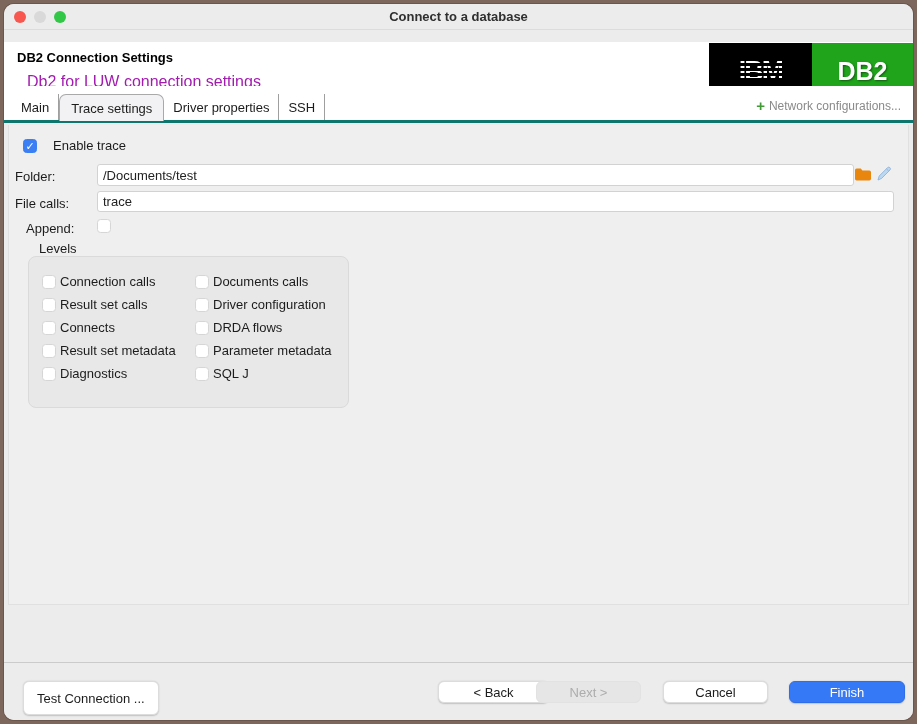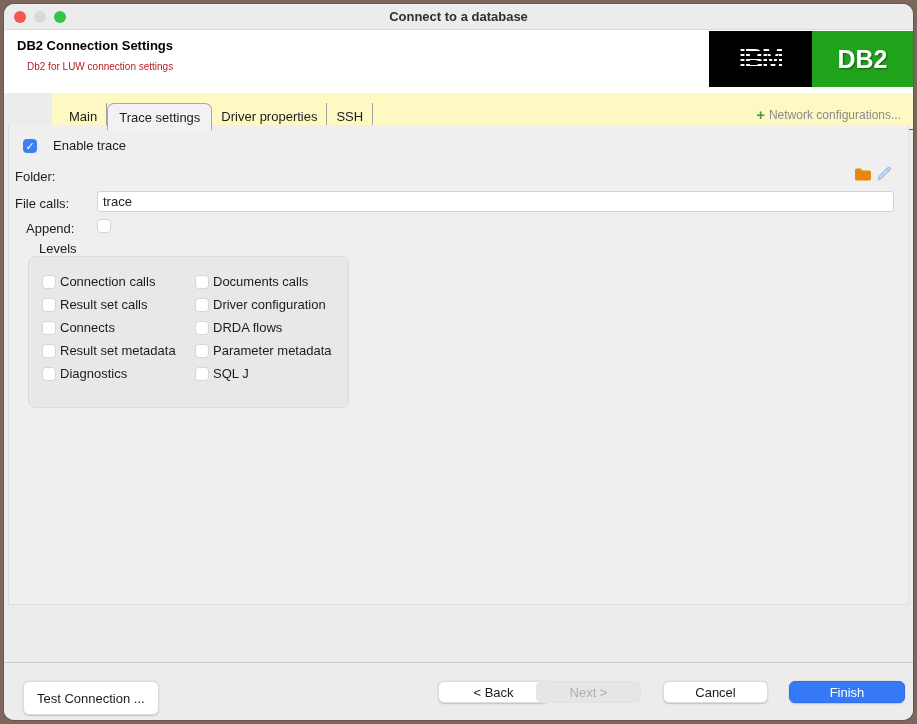--- a/index.html
+++ b/index.html
@@ -22,45 +22,44 @@
     display:flex; align-items:center; justify-content:center;
   }
   .titlebar .title { font-weight:700; font-size:13px; color:#2f2f2f; }
   .lights { position:absolute; left:10px; top:7px; display:flex; gap:8px; }
   .light { width:12px; height:12px; border-radius:50%; }
   .light.red   { background:#f7574f; }
   .light.gray  { background:#d9d9d9; }
   .light.green { background:#33c748; }
   
   .header {
-    position:relative; height:63px; background:#ffffff;
+    position:relative; height:44px; background:#ffffff;margin-top:12px;
   }
   .header .h-title { position:absolute; left:13px; top:8px; font-weight:700; font-size:13px; color:#000; }
-  .header .h-sub   { position:absolute; left:23px; top:31px; font-size:10px; color:#b91c1c; }
+  .header .h-sub   { position:absolute; left:23px; top:31px; font-size:16px; color:#a21caf; }
   .logo { position:absolute; right:0; top:1px; height:56px; width:204px; display:flex; }
   .logo .ibm {
     width:103px; height:100%; background:#000;
     display:flex; align-items:center; justify-content:center;
   }
   .logo .ibm span {
     font-weight:900; font-size:27px; letter-spacing:-2px;
     background:repeating-linear-gradient(to bottom,#fff 0 2.5px,#000 2.5px 5px);
     -webkit-background-clip:text; background-clip:text; color:transparent;
   }
   .logo .db2 {
     width:101px; height:100%; background:#1fa41b;
     display:flex; align-items:center; justify-content:center;
     color:#fff; font-weight:700; font-size:25px;
     text-shadow:1px 1px 2px rgba(0,0,0,.45);
   }
   
   .tabbar {
-    position:relative; height:37px; background:#fef9c3;
-    border-bottom:1px solid #0f766e;
-    margin-left:48px;
+    position:relative; height:37px; background:#ffffff;
+    border-bottom:3px solid #0f766e;
   }
   .tabs { position:absolute; left:8px; bottom:0; display:flex; height:26px; }
   .tab {
     display:flex; align-items:center; padding:0 9px; font-size:13px; color:#1c1c1c;
     border-right:1px solid #9f9f9f; cursor:default; height:26px;
   }
   .tab.active {
     background:#f2f2f4; border:1px solid #a9a9a9; border-bottom:none;
     border-radius:7px 7px 0 0; height:27px; margin-bottom:-1px; z-index:2;
     padding:0 11px;
@@ -169,20 +168,21 @@
   </div>
 
   <div class="panel">
 
     <div class="row-enable">
       <div class="cb checked"></div>
       <span class="lbl">Enable trace</span>
     </div>
 
     <span class="lbl lbl-folder">Folder:</span>
+    <input class="inp inp-folder" type="text" value="/Documents/test" style="">
     <svg class="icon-folder" viewBox="0 0 18 15">
       <path d="M1 3.2 A1.6 1.6 0 0 1 2.6 1.6 h4.2 l1.6 2 h7 A1.6 1.6 0 0 1 17 5.2 v6.6 a1.6 1.6 0 0 1 -1.6 1.6 H2.6 A1.6 1.6 0 0 1 1 11.8 Z" fill="#e8860d"></path>
     </svg>
     <svg class="icon-pencil" viewBox="0 0 16 17">
       <path d="M2 15 L3.2 11 L11.6 2.6 a1.7 1.7 0 0 1 2.4 2.4 L5.6 13.4 Z" fill="#bcd8f0" stroke="#8fb4dc" stroke-width="0.9"></path>
       <line x1="10.4" y1="3.8" x2="12.8" y2="6.2" stroke="#8fb4dc" stroke-width="0.9"></line>
     </svg>
 
     <span class="lbl lbl-filename">File calls:</span>
     <input class="inp inp-filename" type="text" value="trace" style="">

